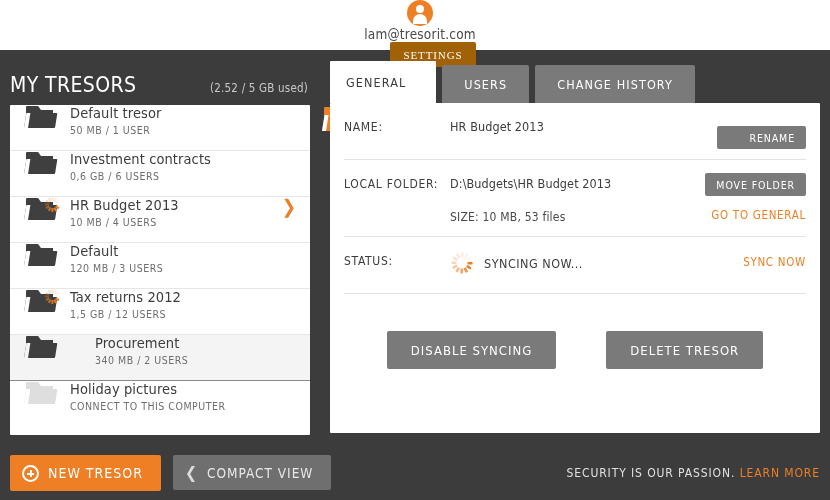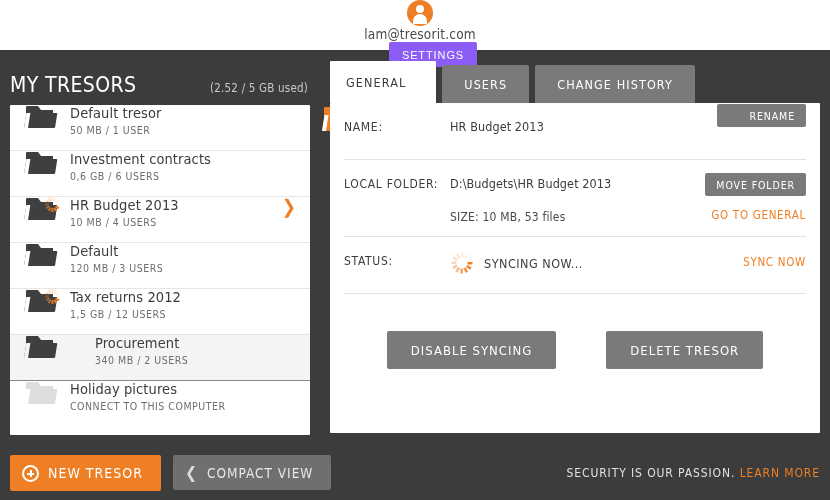--- a/index.html
+++ b/index.html
@@ -25,22 +25,22 @@
     width: 8px; height: 8px; border-radius: 50%; background: #fff;
   }
   .avatar .body {
     position: absolute; left: 50%; top: 14px; transform: translateX(-50%);
     width: 14px; height: 10px; border-radius: 7px 7px 0 0; background: #fff;
   }
   .account-email {
     margin-left: 10px; font-size: 13.5px; color: #4a4a4a; letter-spacing: .2px;
   }
   .settings-btn {
-    margin-left: 36px; background: #8b5cf6; color: #fff; border: none;
-    font-family: Liberation Sans, sans-serif; font-size: 11px; letter-spacing: .9px;
+    margin-left: 36px; background: #a16207; color: #fff; border: none;
+    font-family: Liberation Serif, serif; font-size: 11px; letter-spacing: .9px;
     padding: 7px 13px 6px; border-radius: 2px; cursor: pointer;
   }
   .topdivider {
     width: 1px; height: 40px; background: #d8d8d8; margin-left: 30px; flex: none;
   }
   .tresor-head { display: flex; align-items: center; margin-left: 18px; }
   .folder-lg { width: 34px; height: 25px; position: relative; flex: none; }
   .folder-lg .back {
     position: absolute; left: 2px; top: 0; width: 30px; height: 23px;
     background: #ee7f24; border-radius: 1px;
@@ -347,21 +347,21 @@
     <div class="tabs" id="tabs">
         <div class="tab active">GENERAL</div>
         <div class="tab">USERS</div>
         <div class="tab">CHANGE HISTORY</div>
       </div>
     <div class="panel-body">
 
       <div class="field-row">
         <div class="field-label">NAME:</div>
         <div class="field-value">HR Budget 2013</div>
-        <button class="gray-btn" style="top:1px;padding-left:32px;">RENAME</button>
+        <button class="gray-btn" style="top:23px;padding-left:32px;">RENAME</button>
       </div>
       <div class="hr"></div>
 
       <div class="field-row">
         <div class="field-label">LOCAL FOLDER:</div>
         <div class="field-value">D:\Budgets\HR Budget 2013</div>
         <button class="gray-btn" style="top:13px;">MOVE FOLDER</button>
       </div>
       <div style="position:relative;">
         <div class="field-sub">SIZE: 10 MB, 53 files</div>

